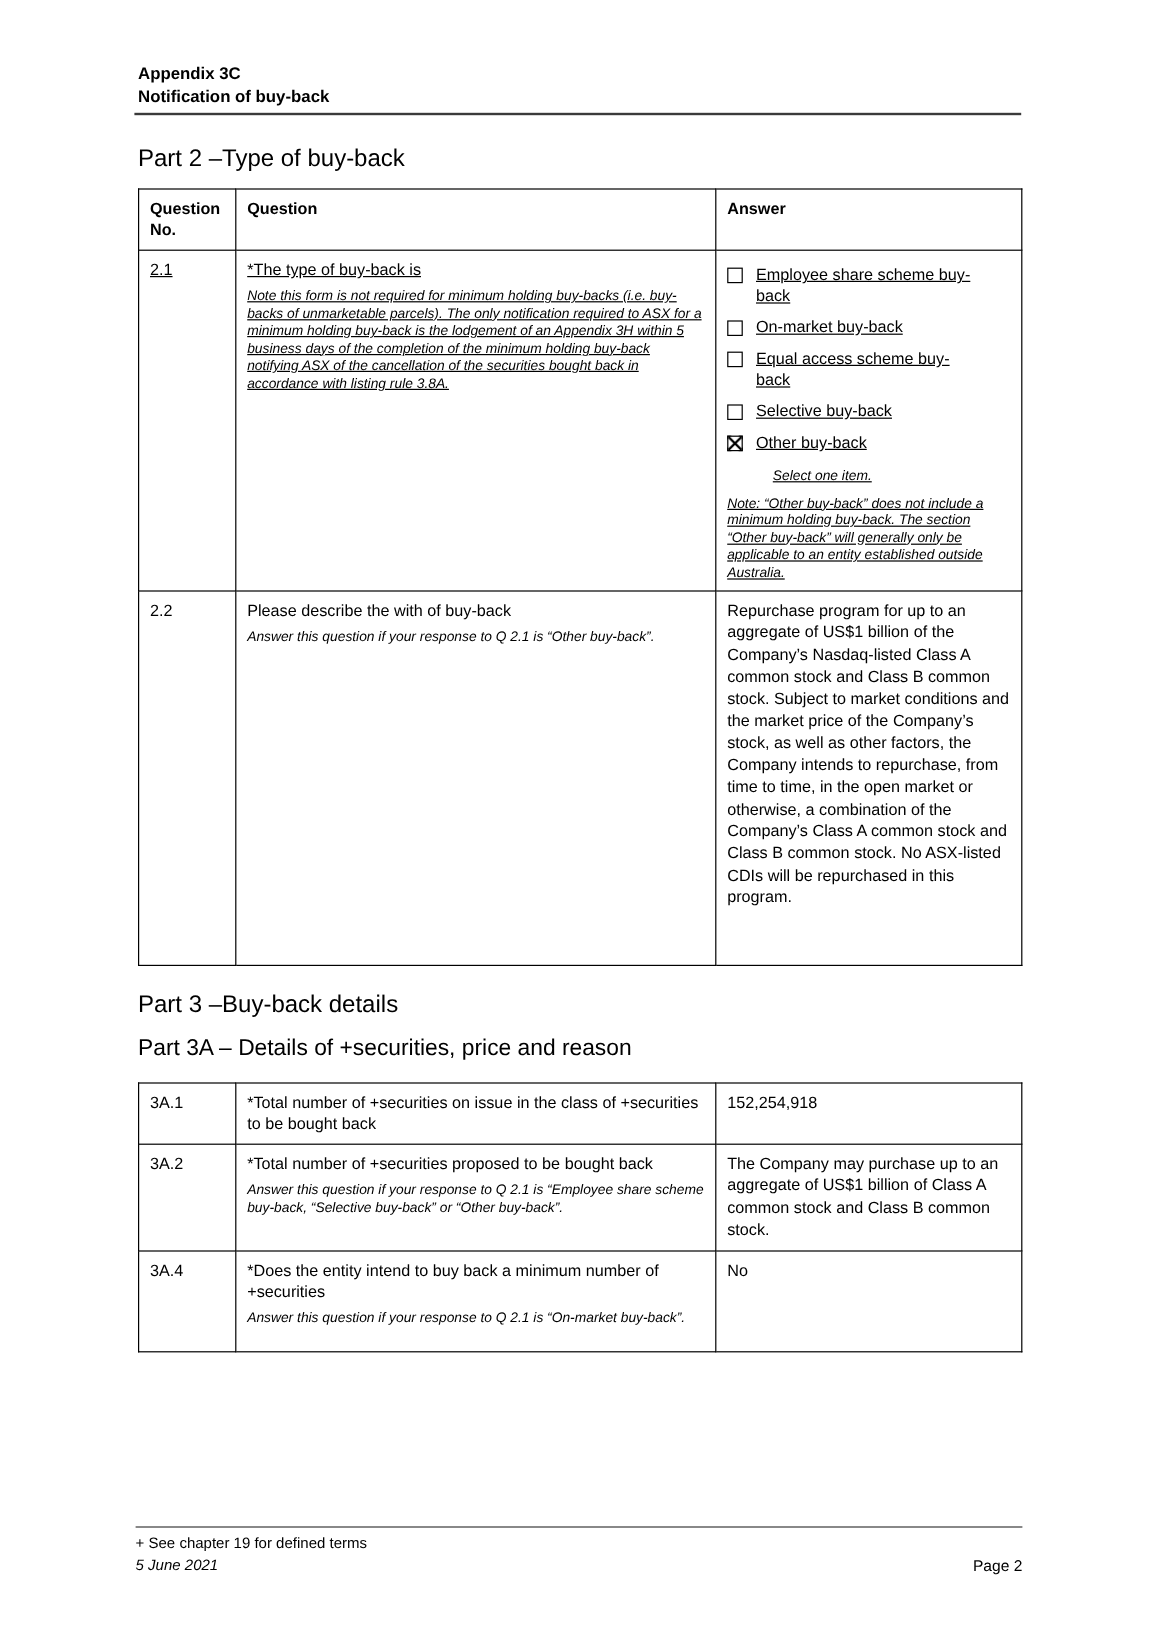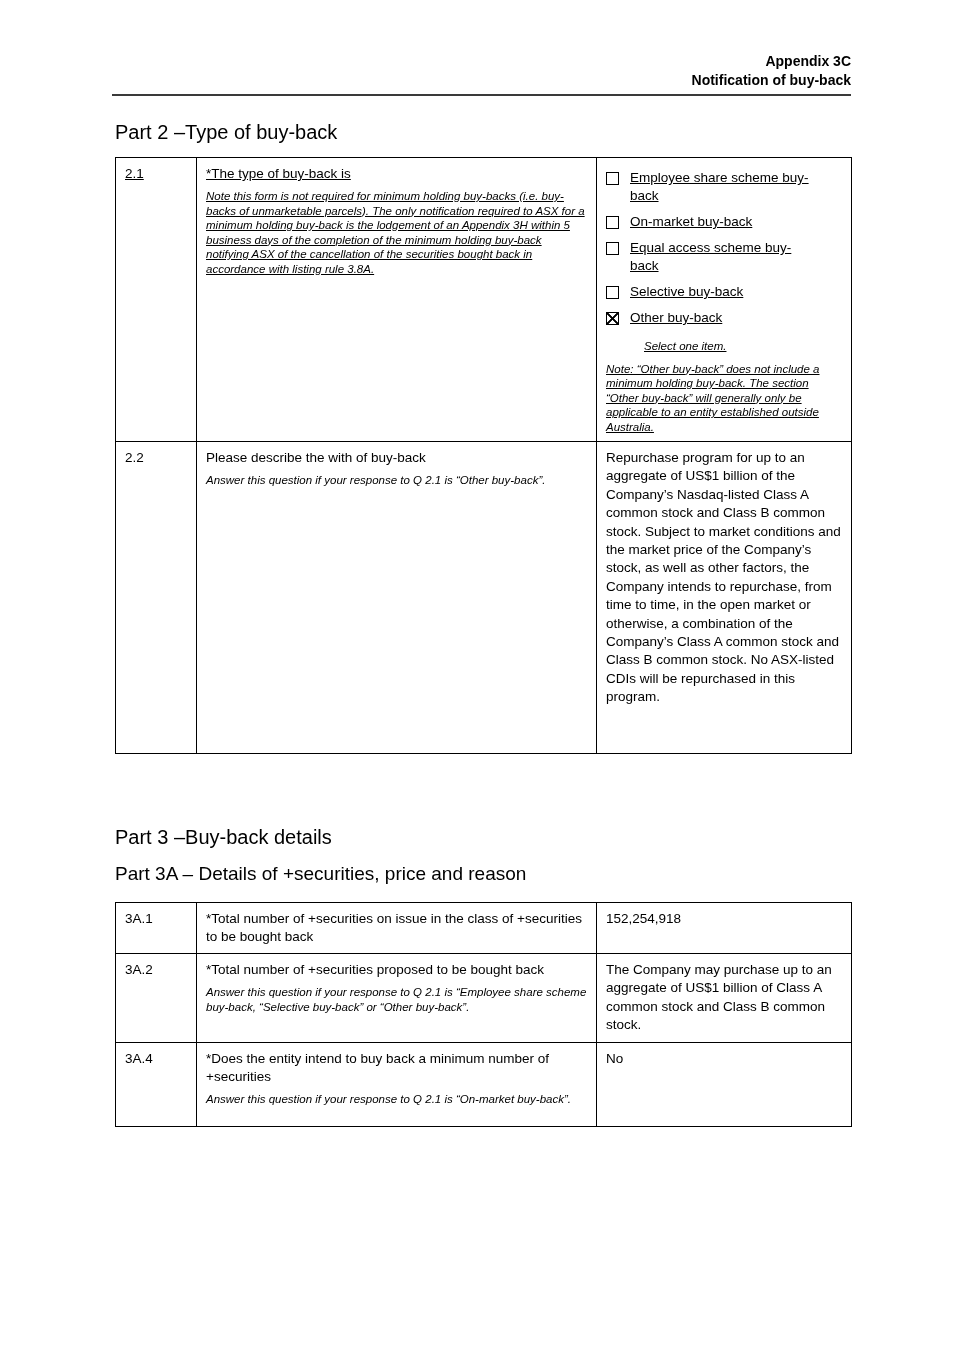--- a/index.html
+++ b/index.html
@@ -13,21 +13,20 @@
     color: #000;
     overflow: hidden;
   }
 
   
   .doc-header {
     position: absolute;
     top: 52px;
     left: 115px;
     width: 736px;
-    text-align: right;
     font-weight: 700;
     font-size: 14px;
     line-height: 19px;
   }
   .header-rule {
     position: absolute;
     top: 94px;
     left: 112px;
     width: 739px;
     border-top: 2px solid #3a3a3a;
@@ -148,20 +147,25 @@
 
   <h1 class="part-title" id="part2-title">Part 2 –Type of buy-back</h1>
 
   <table class="qtable" id="table-part2">
     <colgroup>
         <col class="qno-col">
         <col class="q-col">
         <col class="a-col">
       </colgroup>
     <tbody>
+        <tr class="hdr-row">
+      <th>Question No.</th>
+      <th>Question</th>
+      <th>Answer</th>
+    </tr>
     <tr class="r-21">
       <td class="qno-cell">2.1</td>
       <td class="q-cell">
         <div class="question-main">*The type of buy-back is</div>
         <div class="question-note">Note this form is not required for minimum holding buy-backs (i.e. buy-backs of unmarketable parcels). The only notification required to ASX for a minimum holding buy-back is the lodgement of an Appendix 3H within 5 business days of the completion of the minimum holding buy-back notifying ASX of the cancellation of the securities bought back in accordance with listing rule 3.8A.</div>
       </td>
       <td>
         <div class="checkbox-list">
           <div class="checkbox-item">
             <span class="cbox"></span>
@@ -236,14 +240,19 @@
         <div class="question-main">*Does the entity intend to buy back a minimum number of +securities</div>
         <div class="question-note">Answer this question if your response to Q 2.1 is “On-market buy-back”.</div>
       </td>
       <td>
         <div class="answer-text">No</div>
       </td>
     </tr>
   </tbody>
     </table>
 
+  <div class="footer">
+    <div>+ See chapter 19 for defined terms</div>
+    <div class="date">5 June 2021</div>
+    <div class="page-num">Page 2</div>
+  </div>
 
 </div>
 
 </body></html>

